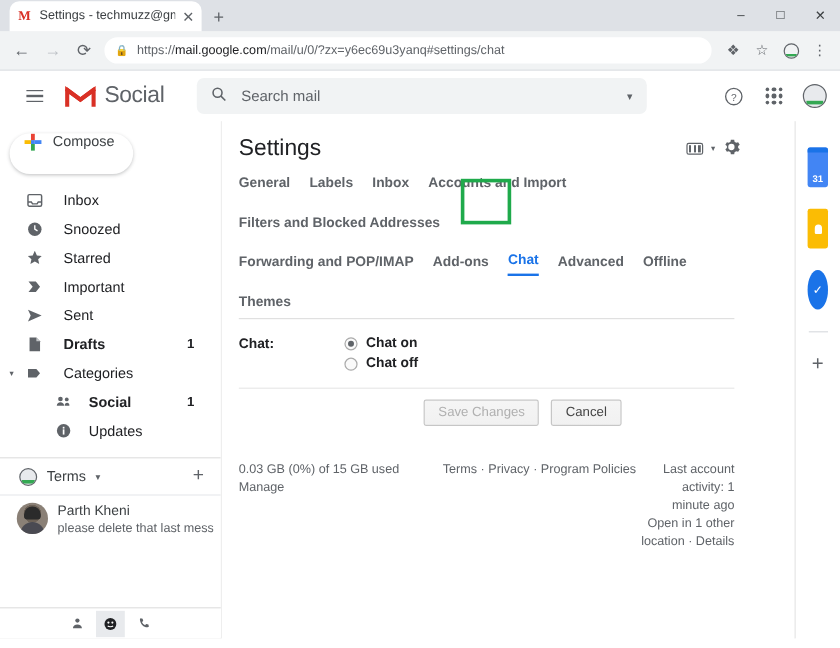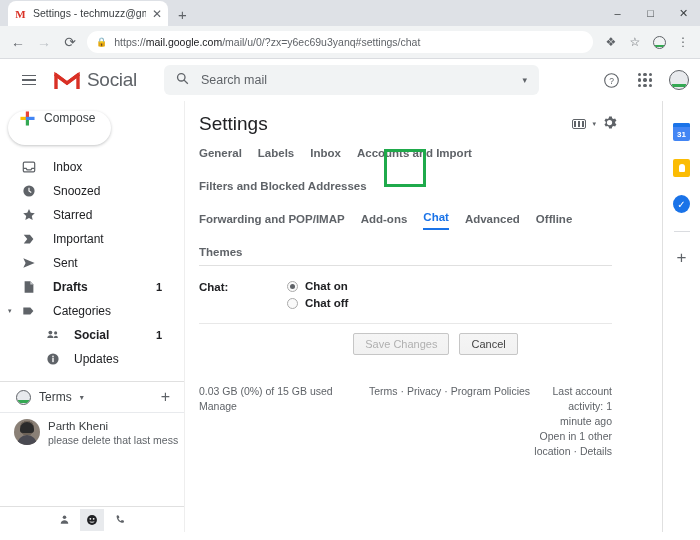--- a/index.html
+++ b/index.html
@@ -271,21 +271,21 @@
   .f-col2 { width: 165px; text-align: left; }
   .f-col3 { flex:1; text-align: right; }
   .footer a { color:#5f6368; text-decoration:none; cursor:pointer; }
 
   
   .rail {
     width: 38px; flex: 0 0 38px; border-left: 1px solid #e0e0e0;
     display:flex; flex-direction: column; align-items:center;
     padding-top: 22px; gap: 18px; background:#fff;
   }
-  .rail-icon { width: 17px; height: 18px; cursor: pointer; position: relative; }
+  .rail-icon { width: 17px; height: 33px; cursor: pointer; position: relative; }
   .cal-icon { background:#4285f4; border-radius:2px; color:#fff;
     font-size: 8px; font-weight:bold; display:flex; align-items:flex-end;
     justify-content:center; padding-bottom:2px; }
   .cal-icon::before{ content:""; position:absolute; top:0; left:0; right:0;
     height:4px; background:#1a73e8; border-radius:2px 2px 0 0; }
   .keep-icon { background:#fbbc04; border-radius:2px;
     display:flex; align-items:center; justify-content:center; }
   .keep-bulb { width:6px; height:8px; background:#fff; border-radius: 3px 3px 1px 1px; }
   .tasks-icon { background:#1a73e8; border-radius:50%;
     display:flex; align-items:center; justify-content:center;

